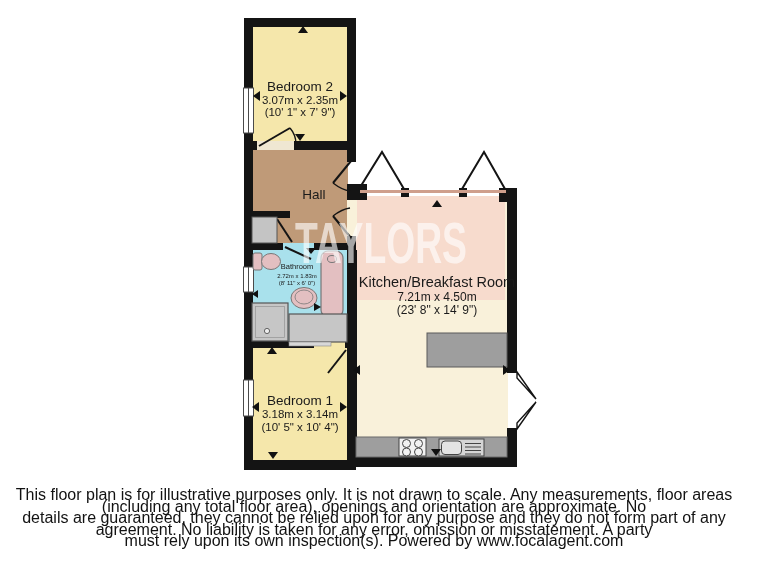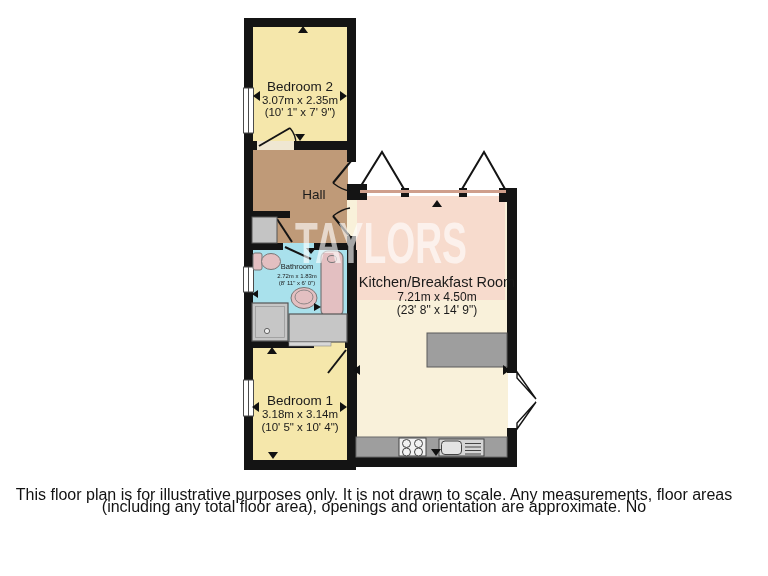--- a/index.html
+++ b/index.html
@@ -148,14 +148,16 @@
       <text class="room-label" x="437" y="314" font-size="12">(23' 8" x 14' 9")</text>
 
       <text class="room-label" x="300" y="405" font-size="13.5">Bedroom 1</text>
       <text class="room-label" x="300" y="418" font-size="11.5">3.18m x 3.14m</text>
       <text class="room-label" x="300" y="431" font-size="11.5">(10' 5" x 10' 4")</text>
     </g>
   </svg>
 
   <div id="footer">
     <div class="disclaimer-line">This floor plan is for illustrative purposes only. It is not drawn to scale. Any measurements, floor areas (including any total floor area), openings and orientation are approximate. No</div>
+    <div class="disclaimer-line">details are guaranteed, they cannot be relied upon for any purpose and they do not form part of any agreement. No liability is taken for any error, omission or misstatement. A party</div>
+    <div class="disclaimer-line">must rely upon its own inspection(s). Powered by www.focalagent.com</div>
   </div>
 </div>
 
 </body></html>

